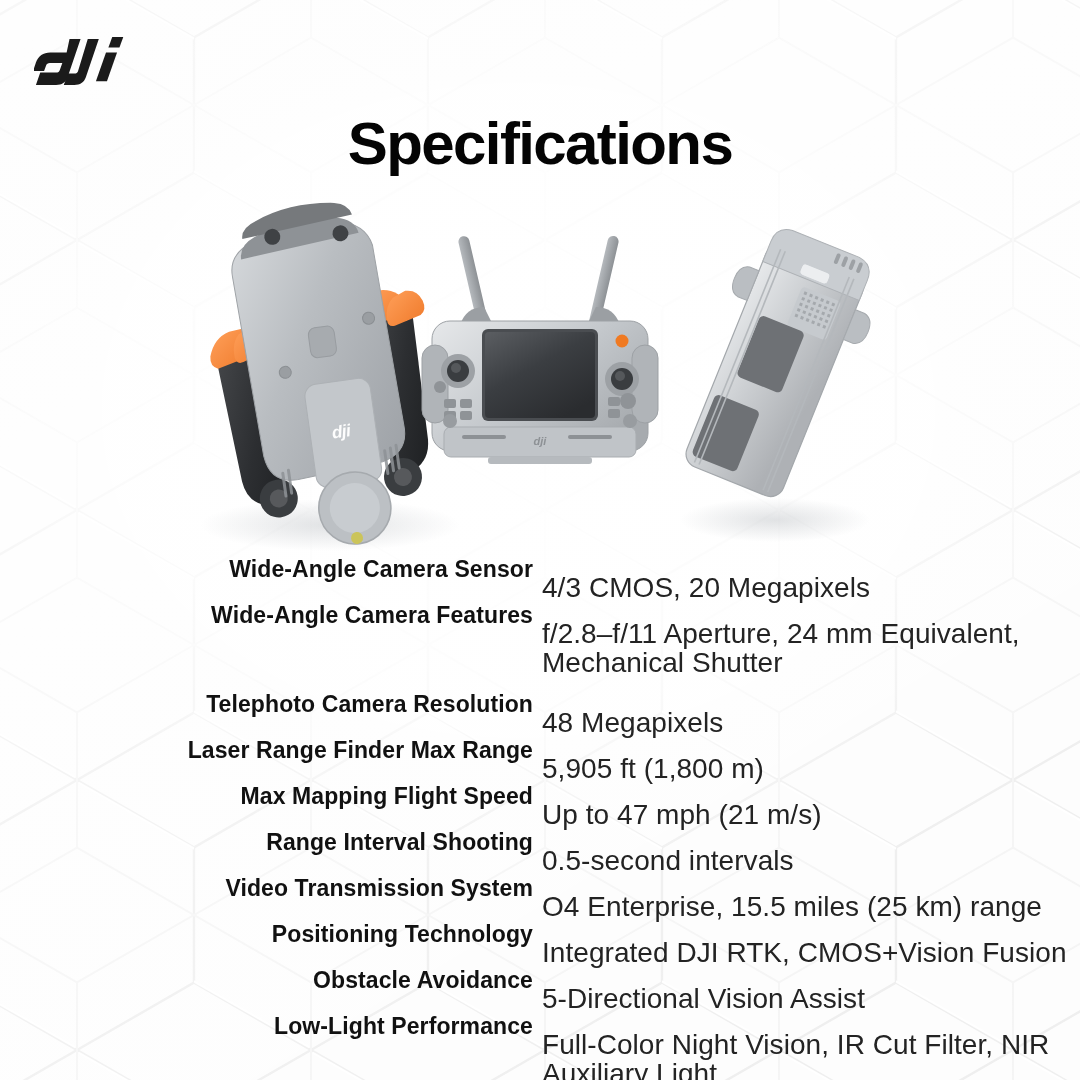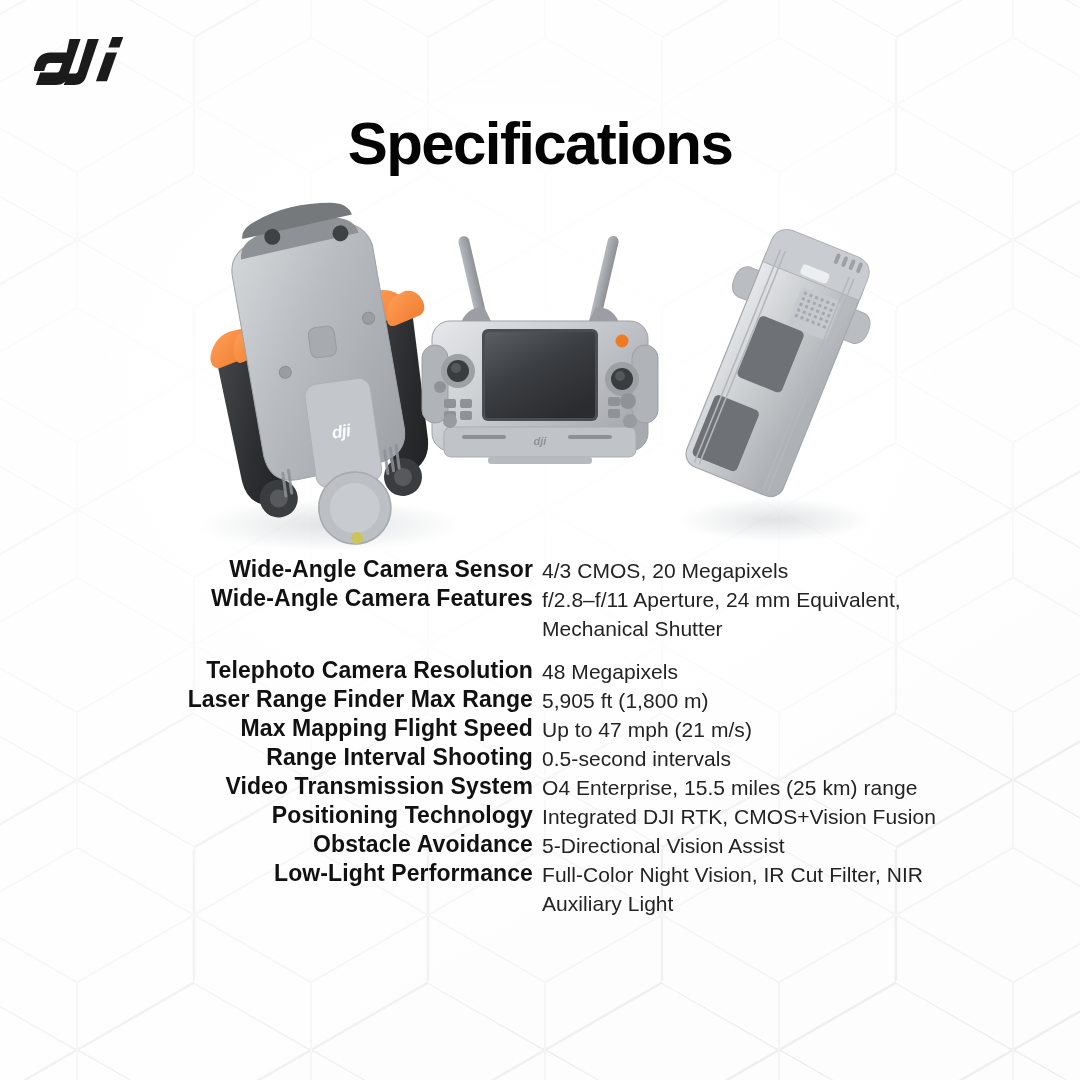--- a/index.html
+++ b/index.html
@@ -49,23 +49,24 @@
     text-align:right;
     font-size:23px;font-weight:bold;color:#111111;
     letter-spacing:0.1px;
     line-height:27px;
     padding-right:0px;
     white-space:nowrap;
   }
   .spec-value{
     flex:1 1 auto;
     padding-left:9px;
-    font-size:21px;font-weight:normal;color:#232323;
+    font-size:28px;font-weight:normal;color:#232323;
     line-height:29px;
     letter-spacing:0.05px;
+    margin-top:17px;
   }
   .spec-value .vline{display:block;}
 </style>
 </head>
 <body>
 
 <div id="stage">
 
   <svg class="bg-hex" width="1080" height="1080" viewBox="0 0 1080 1080" aria-hidden="true">
     <defs>

